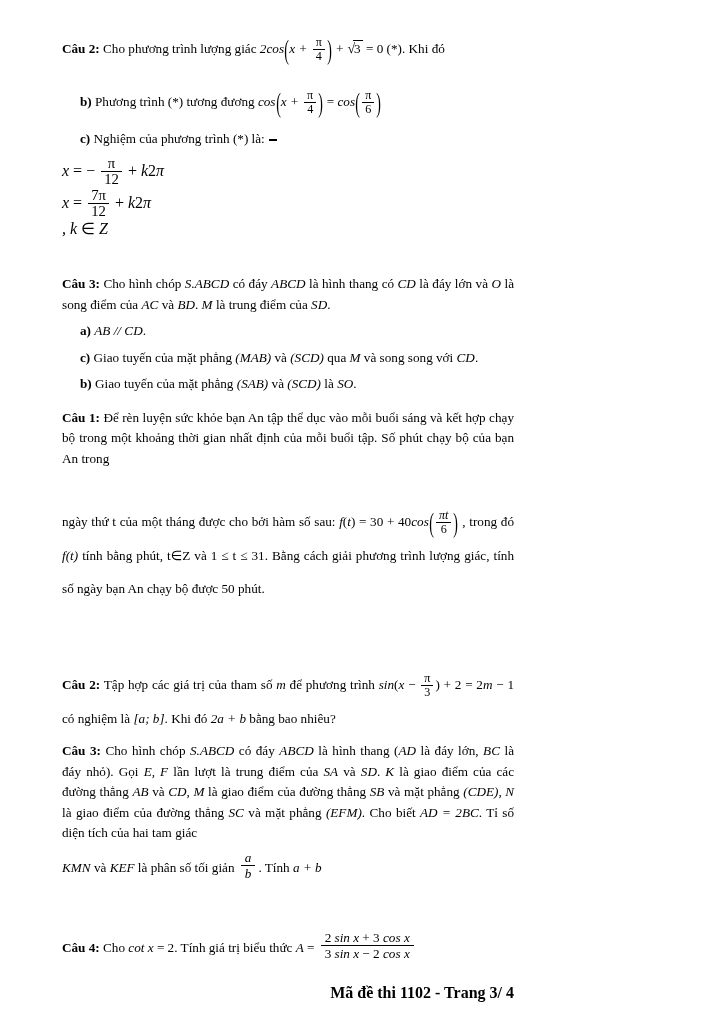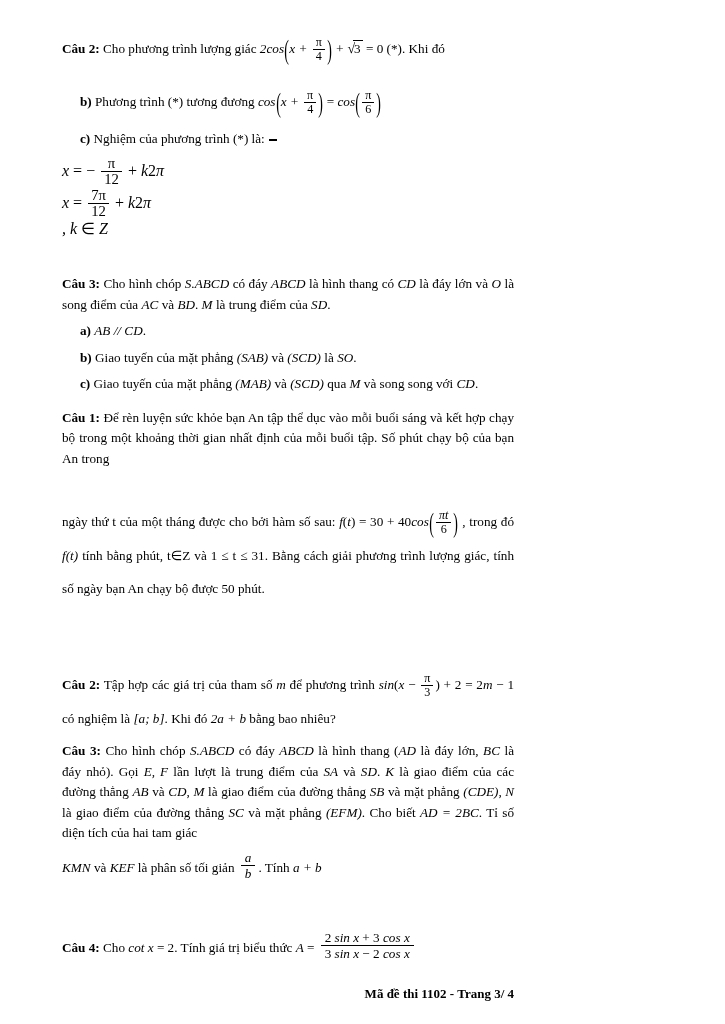--- a/index.html
+++ b/index.html
@@ -107,21 +107,21 @@
     font-style: italic;
   }
   .afrac .num { display: block; padding: 0 4px; }
   .afrac .den { display: block; border-top: 1px solid #000; padding: 0 4px; }
 
   .footer {
     position: absolute;
     right: 62px;
     bottom: 22px;
     font-weight: bold;
-    font-size: 13px;
+    font-size: 16px;
     margin-left: 6px;
   }
   .tall-line { line-height: 2.55; margin-top: 36px; }
   .tall-line2 { line-height: 2.1; }
 </style>
 </head>
 <body>
 
 <div class="page">
 
@@ -185,39 +185,39 @@
     <span>là trung điểm của</span>
     <span class="m">SD</span><span>.</span>
   </p>
 
   <p class="blk indent1">
     <span class="lbl">a)</span>
     <span class="m">AB // CD</span><span>.</span>
   </p>
 
   <p class="blk indent1">
-    <span class="lbl">b)</span>
-    <span>Giao tuyến của mặt phẳng</span>
-    <span class="m">(SAB)</span>
-    <span>và</span>
-    <span class="m">(SCD)</span>
-    <span>là</span>
-    <span class="m">SO</span><span>.</span>
-  </p>
-
-  <p class="blk indent1">
     <span class="lbl">c)</span>
     <span>Giao tuyến của mặt phẳng</span>
     <span class="m">(MAB)</span>
     <span>và</span>
     <span class="m">(SCD)</span>
     <span>qua</span>
     <span class="m">M</span>
     <span>và song song với</span>
     <span class="m">CD</span><span>.</span>
+  </p>
+
+  <p class="blk indent1">
+    <span class="lbl">b)</span>
+    <span>Giao tuyến của mặt phẳng</span>
+    <span class="m">(SAB)</span>
+    <span>và</span>
+    <span class="m">(SCD)</span>
+    <span>là</span>
+    <span class="m">SO</span><span>.</span>
   </p>
 
 
   <div class="gap-sm"></div>
 
   
 
   <p class="blk just">
     <span class="lbl">Câu 1:</span>
     <span>Để rèn luyện sức khỏe bạn An tập thể dục vào mỗi buổi sáng và kết hợp chạy bộ</span>

